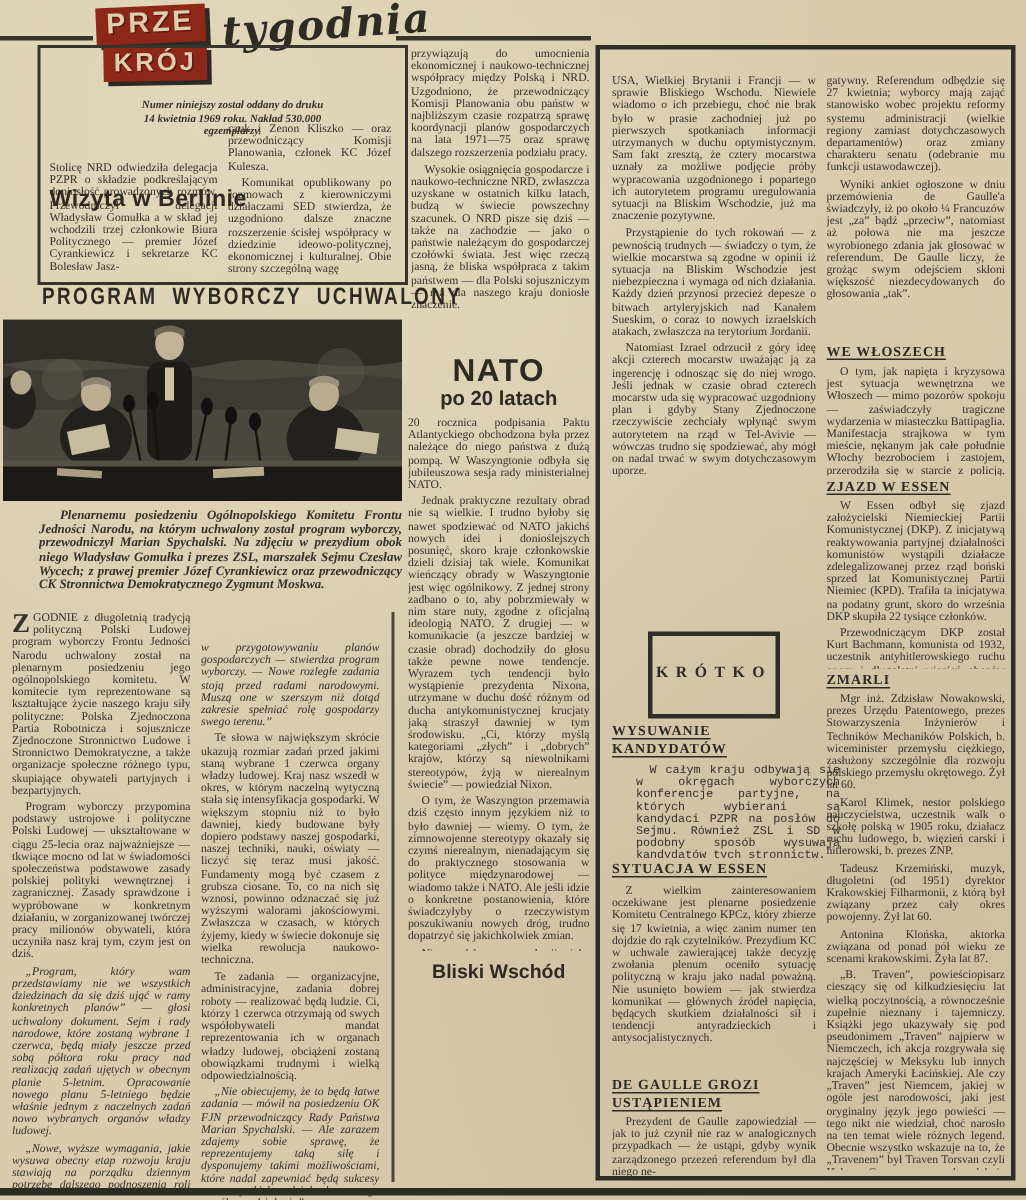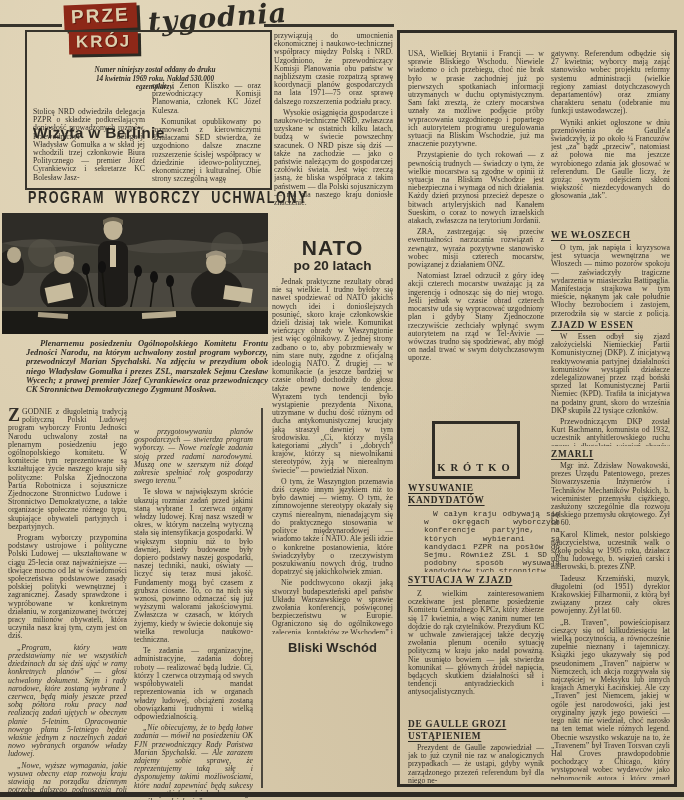--- a/index.html
+++ b/index.html
@@ -29,21 +29,21 @@
   
   .bt{font-size:7.8px;line-height:8.2px;text-align:justify;overflow:hidden;}
   .bt p{margin:0 0 3px 0;text-indent:9px;}
   .bt p.ni{text-indent:0;}
   .it{font-style:italic;}
   .dropcap::first-letter{float:left;font-size:18px;line-height:14px;font-weight:bold;padding-right:2px;}
   .caption{font-size:8.6px;line-height:9.2px;font-weight:bold;font-style:italic;text-align:justify;text-indent:14px;overflow:hidden;}
   
   .wizyta-box{border:2.5px solid #37342c;}
   .right-box{border:3px solid #302d26;}
-  .krotko-box{border:3px solid #302d26;display:flex;align-items:flex-end;justify-content:center;}
+  .krotko-box{border:3px solid #302d26;display:flex;align-items:center;justify-content:center;}
   .krotko-label{font-weight:bold;font-size:10.5px;letter-spacing:5px;padding-bottom:3px;color:#2d2a24;}
   .sec-title{font-weight:bold;font-size:9.3px;line-height:12px;letter-spacing:.7px;color:#2d2a24;
     text-decoration:underline;text-underline-offset:2px;}
   .bottom-bar{background:#2e2b24;}
 </style>
 </head>
 <body>
 
 <div class="page">
 
@@ -128,42 +128,42 @@
     <p class="ni it">w przygotowywaniu planów gospodarczych — stwierdza program wyborczy. — Nowe rozległe zadania stoją przed radami narodowymi. Muszą one w szerszym niż dotąd zakresie spełniać rolę gospodarzy swego terenu.”</p>
     <p>Te słowa w największym skrócie ukazują rozmiar zadań przed jakimi staną wybrane 1 czerwca organy władzy ludowej. Kraj nasz wszedł w okres, w którym naczelną wytyczną stała się intensyfikacja gospodarki. W większym stopniu niż to było dawniej, kiedy budowane były dopiero podstawy naszej gospodarki, naszej techniki, nauki, oświaty — liczyć się teraz musi jakość. Fundamenty mogą być czasem z grubsza ciosane. To, co na nich się wznosi, powinno odznaczać się już wyższymi walorami jakościowymi. Zwłaszcza w czasach, w których żyjemy, kiedy w świecie dokonuje się wielka rewolucja naukowo-techniczna.</p>
     <p>Te zadania — organizacyjne, administracyjne, zadania dobrej roboty — realizować będą ludzie. Ci, którzy 1 czerwca otrzymają od swych współobywateli mandat reprezentowania ich w organach władzy ludowej, obciążeni zostaną obowiązkami trudnymi i wielką odpowiedzialnością.</p>
     <p class="it">„Nie obiecujemy, że to będą łatwe zadania — mówił na posiedzeniu OK FJN przewodniczący Rady Państwa Marian Spychalski. — Ale zarazem zdajemy sobie sprawę, że reprezentujemy taką siłę i dysponujemy takimi możliwościami, które nadal zapewniać będą sukcesy na wszystkich odcinkach naszego wspólnego działania”.</p>
   </div>
   <div class="abs vrule" style="left:261px;top:408px;width:1.5px;height:380px;"></div>
 
   <div class="abs h-sans nato-t1" style="left:272px;top:236px;width:121px;">NATO</div>
   <div class="abs h-sans nato-t2" style="left:272px;top:258px;width:121px;">po 20 latach</div>
   <div class="abs bt" style="left:272px;top:278px;width:121px;height:356px;">
+    <p class="ni">20 rocznica podpisania Paktu Atlantyckiego obchodzona była przez należące do niego państwa z dużą pompą. W Waszyngtonie odbyła się jubileuszowa sesja rady ministerialnej NATO.</p>
     <p>Jednak praktyczne rezultaty obrad nie są wielkie. I trudno byłoby się nawet spodziewać od NATO jakichś nowych idei i donioślejszych posunięć, skoro kraje członkowskie dzieli dzisiaj tak wiele. Komunikat wieńczący obrady w Waszyngtonie jest więc ogólnikowy. Z jednej strony zadbano o to, aby pobrzmiewały w nim stare nuty, zgodne z oficjalną ideologią NATO. Z drugiej — w komunikacie (a jeszcze bardziej w czasie obrad) dochodziły do głosu także pewne nowe tendencje. Wyrazem tych tendencji było wystąpienie prezydenta Nixona, utrzymane w duchu dość różnym od ducha antykomunistycznej krucjaty jaką straszył dawniej w tym środowisku. „Ci, którzy myślą kategoriami „złych” i „dobrych” krajów, którzy są niewolnikami stereotypów, żyją w nierealnym świecie” — powiedział Nixon.</p>
     <p>O tym, że Waszyngton przemawia dziś często innym językiem niż to było dawniej — wiemy. O tym, że zimnowojenne stereotypy okazały się czymś nierealnym, nienadającym się do praktycznego stosowania w polityce międzynarodowej — wiadomo także i NATO. Ale jeśli idzie o konkretne postanowienia, które świadczyłyby o rzeczywistym poszukiwaniu nowych dróg, trudno dopatrzyć się jakichkolwiek zmian.</p>
     <p>Nie podchwycono okazji jaką stworzył budapeszteński apel państw Układu Warszawskiego w sprawie zwołania konferencji, poświęconej bezpieczeństwu w Europie. Ograniczono się do ogólnikowego zalecenia „kontaktów ze Wschodem” i opracowania „listy problemów”, które powinny znaleźć się na porządku dziennym w czasie takich kontaktów...</p>
   </div>
   <div class="abs h-sans bliski-t" style="left:272px;top:640px;width:121px;">Bliski Wschód</div>
 
   <div class="abs right-box" style="left:397px;top:30px;width:274px;height:751px;"></div>
 
   <div class="abs bt" style="left:408px;top:50px;width:136px;height:368px;">
     <p class="ni">USA, Wielkiej Brytanii i Francji — w sprawie Bliskiego Wschodu. Niewiele wiadomo o ich przebiegu, choć nie brak było w prasie zachodniej już po pierwszych spotkaniach informacji utrzymanych w duchu optymistycznym. Sam fakt zresztą, że cztery mocarstwa uznały za możliwe podjęcie próby wypracowania uzgodnionego i popartego ich autorytetem programu uregulowania sytuacji na Bliskim Wschodzie, już ma znaczenie pozytywne.</p>
     <p>Przystąpienie do tych rokowań — z pewnością trudnych — świadczy o tym, że wielkie mocarstwa są zgodne w opinii iż sytuacja na Bliskim Wschodzie jest niebezpieczna i wymaga od nich działania. Każdy dzień przynosi przecież depesze o bitwach artyleryjskich nad Kanałem Sueskim, o coraz to nowych izraelskich atakach, zwłaszcza na terytorium Jordanii.</p>
-    <p>ZRA, zastrzegając się przeciw ewentualności narzucania rozwiązań z zewnątrz, wyraża pozytywne stanowisko wobec misji czterech mocarstw, powiązanej z działaniem ONZ.</p>
     <p>Natomiast Izrael odrzucił z góry ideę akcji czterech mocarstw uważając ją za ingerencję i odnosząc się do niej wrogo. Jeśli jednak w czasie obrad czterech mocarstw uda się wypracować uzgodniony plan i gdyby Stany Zjednoczone rzeczywiście zechciały wpłynąć swym autorytetem na rząd w Tel-Avivie — wówczas trudno się spodziewać, aby mógł on nadal trwać w swym dotychczasowym uporze.</p>
   </div>
   <div class="abs krotko-box" style="left:432px;top:421px;width:82px;height:52px;">
     <span class="krotko-label">KRÓTKO</span>
   </div>
   <div class="abs sec-title" style="left:408px;top:482px;width:136px;">WYSUWANIE KANDYDATÓW</div>
   <div class="abs bt" style="left:424px;top:510px;width:136px;height:62px;font-family:Liberation Mono, monospace;">
     <p>W całym kraju odbywają się w okręgach wyborczych konferencje partyjne, na których wybierani są kandydaci PZPR na posłów do Sejmu. Również ZSL i SD w podobny sposób wysuwają kandydatów tych stronnictw.</p>
   </div>
-  <div class="abs sec-title" style="left:408px;top:574px;width:136px;">SYTUACJA W ZJAZD</div>
+  <div class="abs sec-title" style="left:408px;top:574px;width:136px;">SYTUACJA W ESSEN</div>
   <div class="abs bt" style="left:408px;top:590px;width:136px;height:126px;">
     <p>Z wielkim zainteresowaniem oczekiwane jest plenarne posiedzenie Komitetu Centralnego KPCz, który zbierze się 17 kwietnia, a więc zanim numer ten dojdzie do rąk czytelników. Prezydium KC w uchwale zawierającej także decyzję zwołania plenum oceniło sytuację polityczną w kraju jako nadal poważną. Nie usunięto bowiem — jak stwierdza komunikat — głównych źródeł napięcia, będących skutkiem działalności sił i tendencji antyradzieckich i antysocjalistycznych.</p>
   </div>
   <div class="abs sec-title" style="left:408px;top:718px;width:136px;">DE GAULLE GROZI USTĄPIENIEM</div>
   <div class="abs bt" style="left:408px;top:744px;width:136px;height:42px;">
     <p>Prezydent de Gaulle zapowiedział — jak to już czynił nie raz w analogicznych przypadkach — że ustąpi, gdyby wynik zarządzonego przezeń referendum był dla niego ne-</p>
   </div>
 
   <div class="abs bt" style="left:551px;top:50px;width:119px;height:178px;">
     <p class="ni">gatywny. Referendum odbędzie się 27 kwietnia; wyborcy mają zająć stanowisko wobec projektu reformy systemu administracji (wielkie regiony zamiast dotychczasowych departamentów) oraz zmiany charakteru senatu (odebranie mu funkcji ustawodawczej).</p>
@@ -177,18 +177,19 @@
   <div class="abs sec-title" style="left:551px;top:319px;width:119px;">ZJAZD W ESSEN</div>
   <div class="abs bt" style="left:551px;top:333px;width:119px;height:113px;">
     <p>W Essen odbył się zjazd założycielski Niemieckiej Partii Komunistycznej (DKP). Z inicjatywą reaktywowania partyjnej działalności komunistów wystąpili działacze zdelegalizowanej przez rząd boński sprzed lat Komunistycznej Partii Niemiec (KPD). Trafiła ta inicjatywa na podatny grunt, skoro do września DKP skupiła 22 tysiące członków.</p>
     <p>Przewodniczącym DKP został Kurt Bachmann, komunista od 1932, uczestnik antyhitlerowskiego ruchu oporu i długoletni więzień obozów koncentracyjnych, z zawodu dziennikarz.</p>
   </div>
   <div class="abs sec-title" style="left:551px;top:448px;width:119px;">ZMARLI</div>
   <div class="abs bt" style="left:551px;top:462px;width:119px;height:318px;">
     <p>Mgr inż. Zdzisław Nowakowski, prezes Urzędu Patentowego, prezes Stowarzyszenia Inżynierów i Techników Mechaników Polskich, b. wiceminister przemysłu ciężkiego, zasłużony szczególnie dla rozwoju polskiego przemysłu okrętowego. Żył lat 60.</p>
     <p>Karol Klimek, nestor polskiego nauczycielstwa, uczestnik walk o szkołę polską w 1905 roku, działacz ruchu ludowego, b. więzień carski i hitlerowski, b. prezes ZNP.</p>
     <p>Tadeusz Krzemiński, muzyk, długoletni (od 1951) dyrektor Krakowskiej Filharmonii, z którą był związany przez cały okres powojenny. Żył lat 60.</p>
+    <p>Antonina Klońska, aktorka związana od ponad pół wieku ze scenami krakowskimi. Żyła lat 87.</p>
     <p>„B. Traven”, powieściopisarz cieszący się od kilkudziesięciu lat wielką poczytnością, a równocześnie zupełnie nieznany i tajemniczy. Książki jego ukazywały się pod pseudonimem „Traven” najpierw w Niemczech, ich akcja rozgrywała się najczęściej w Meksyku lub innych krajach Ameryki Łacińskiej. Ale czy „Traven” jest Niemcem, jakiej w ogóle jest narodowości, jaki jest oryginalny język jego powieści — tego nikt nie wiedział, choć narosło na ten temat wiele różnych legend. Obecnie wszystko wskazuje na to, że „Travenem” był Traven Torsvan czyli Hal Croves prawdopodobnie pochodzący z Chicago, który występował wobec wydawców jako pełnomocnik autora i który zmarł teraz w mieście Meksyk przeżywszy 78 lat.</p>
   </div>
 
   <div class="abs bottom-bar" style="left:0;top:792px;width:684px;height:5px;"></div>
 
 </div>
 
 </body></html>

